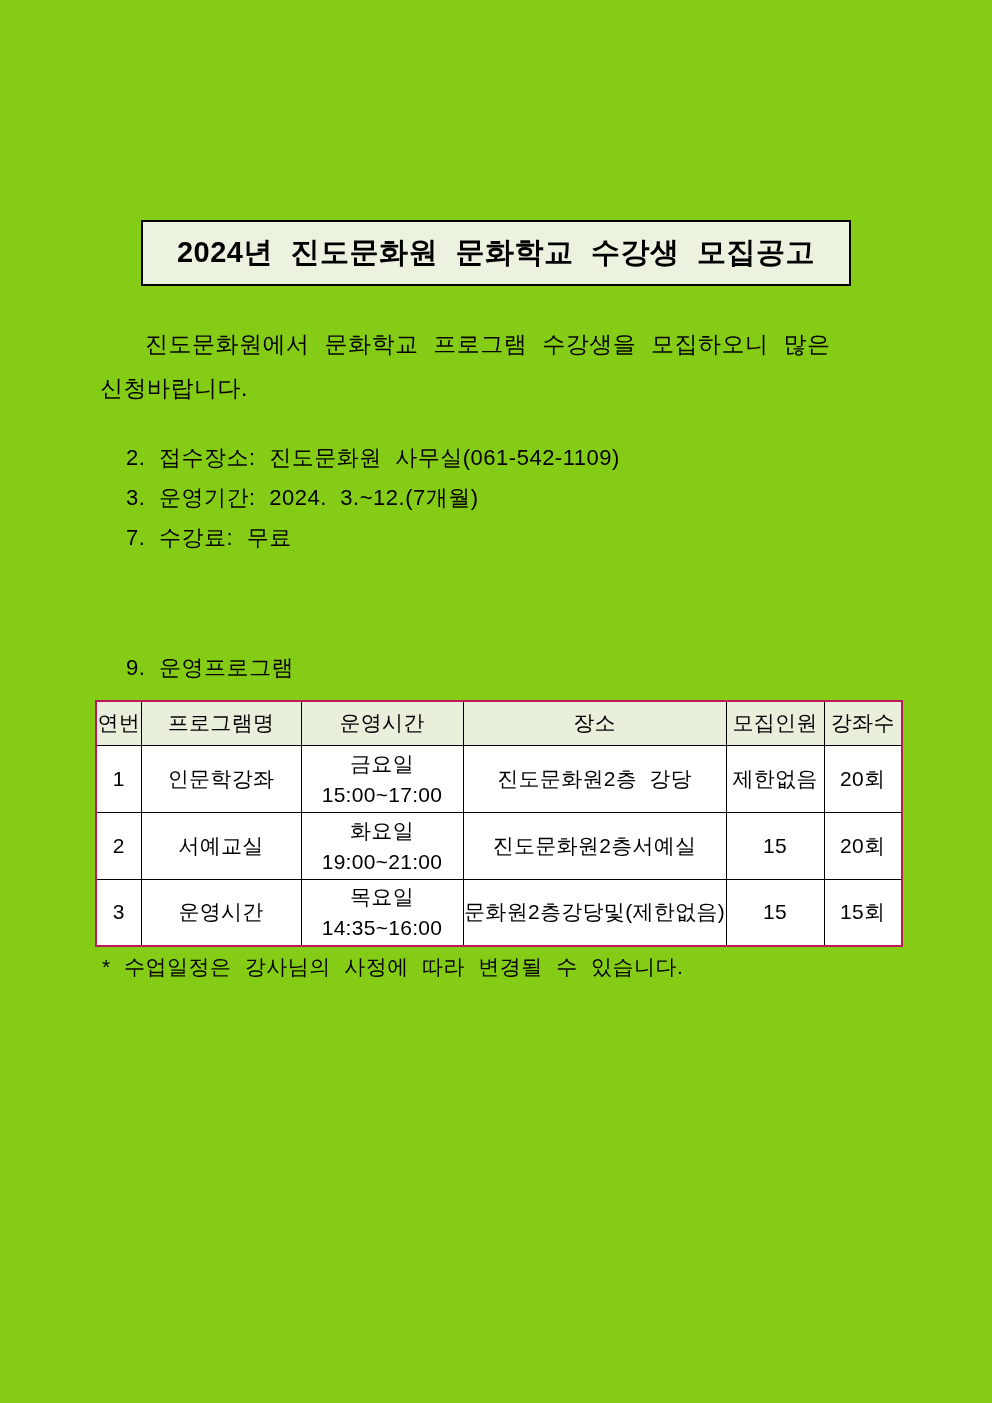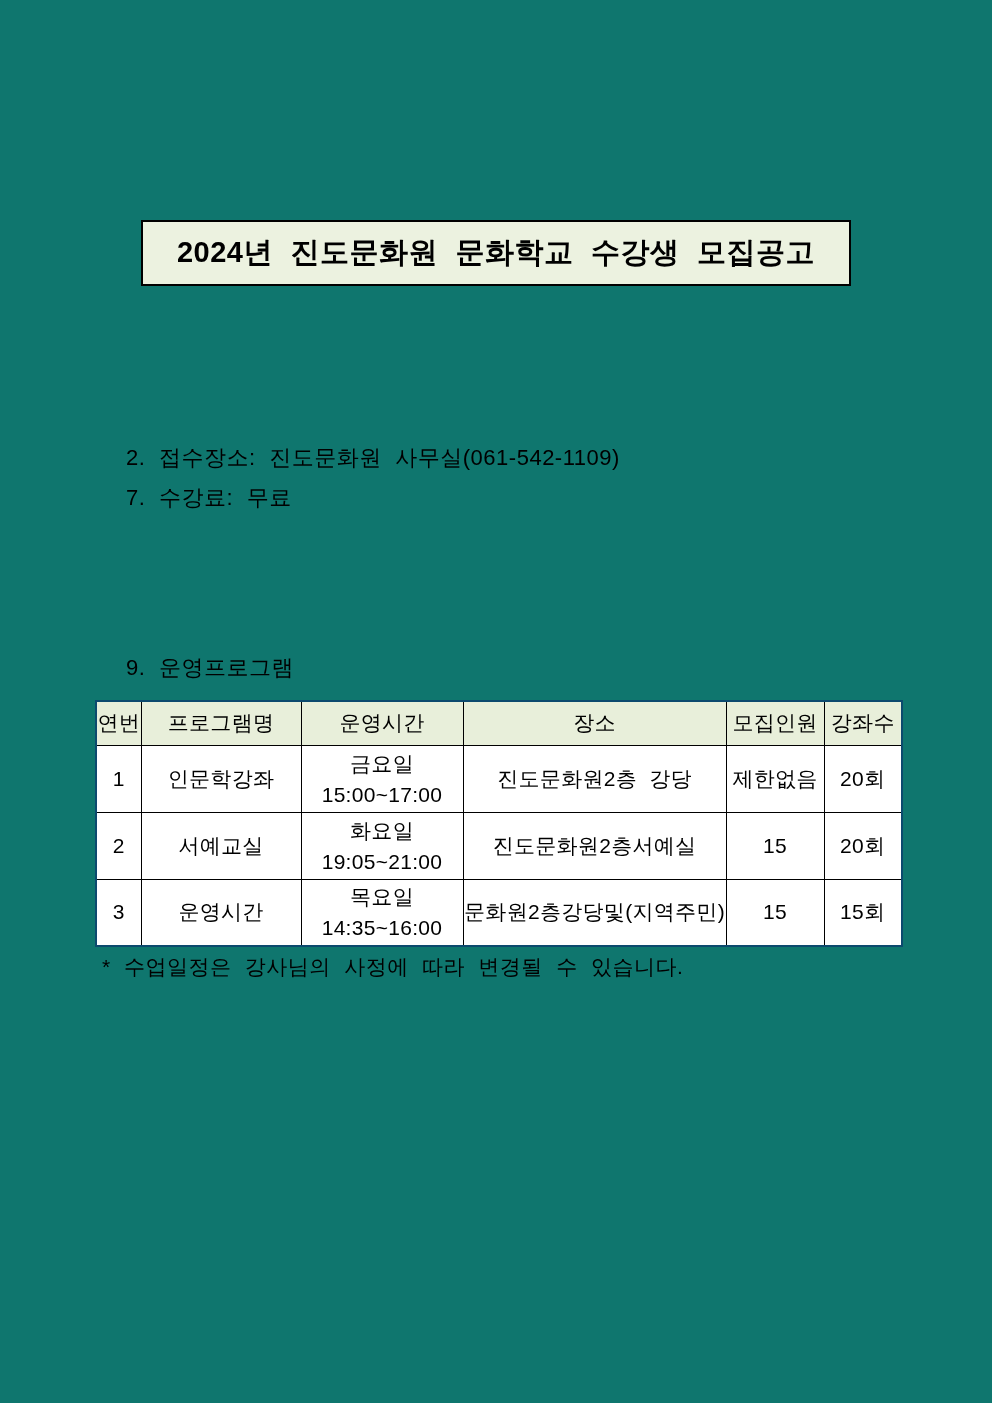--- a/index.html
+++ b/index.html
@@ -1,21 +1,21 @@
 <!DOCTYPE html>
 <html><head>
 <meta charset="utf-8">
 <style>
   * { margin: 0; padding: 0; box-sizing: border-box; }
   html, body { background: #ffffff; }
   .page {
     position: relative;
     width: 992px;
     height: 1403px;
-    background: #0f766e;
+    background: #84cc16;
     font-family: "Liberation Sans", sans-serif;
     color: #000000;
     overflow: hidden;
   }
   .title-box {
     position: absolute;
     left: 141px;
     top: 220px;
     width: 710px;
     height: 66px;
@@ -58,21 +58,21 @@
     font-size: 22px;
     word-spacing: 7px;
     letter-spacing: 0.5px;
   }
   table.program-table {
     position: absolute;
     left: 95px;
     top: 700px;
     width: 806px;
     border-collapse: collapse;
-    border: 2px solid #0c4a6e;
+    border: 2px solid #be185d;
     table-layout: fixed;
     text-align: center;
     font-size: 21px;
     letter-spacing: 0.3px;
   }
   .program-table th, .program-table td {
     border: 1px solid #000000;
     vertical-align: middle;
     overflow: hidden;
   }
@@ -95,23 +95,28 @@
 </style>
 </head>
 <body>
 
 <div class="page">
 
   <div class="title-box">
     <span class="title-text">2024년 진도문화원 문화학교 수강생 모집공고</span>
   </div>
 
+  <div class="intro">
+    <div class="intro-line1">진도문화원에서 문화학교 프로그램 수강생을 모집하오니 많은</div>
+    <div class="intro-line2">신청바랍니다.</div>
+  </div>
 
   <div class="items">
     <div>2. 접수장소: 진도문화원 사무실(061-542-1109)</div>
+    <div>3. 운영기간: 2024. 3.~12.(7개월)</div>
     <div>7. 수강료: 무료</div>
   </div>
 
   <div class="section6">9. 운영프로그램</div>
 
   <table class="program-table">
     <colgroup>
       <col style="width:45px">
       <col style="width:160px">
       <col style="width:162px">
@@ -139,34 +144,34 @@
         </td>
         <td class="place-cell">진도문화원2층 강당</td>
         <td>제한없음</td>
         <td>20회</td>
       </tr>
       <tr>
         <td>2</td>
         <td>서예교실</td>
         <td>
           <div class="time-cell-line">화요일</div>
-          <div class="time-cell-line">19:05~21:00</div>
+          <div class="time-cell-line">19:00~21:00</div>
         </td>
         <td class="place-cell">진도문화원2층서예실</td>
         <td>15</td>
         <td>20회</td>
       </tr>
       <tr>
         <td>3</td>
         <td>운영시간</td>
         <td>
           <div class="time-cell-line">목요일</div>
           <div class="time-cell-line">14:35~16:00</div>
         </td>
-        <td class="place-cell">문화원2층강당및(지역주민)</td>
+        <td class="place-cell">문화원2층강당및(제한없음)</td>
         <td>15</td>
         <td>15회</td>
       </tr>
     </tbody>
   </table>
 
   <div class="footnote">* 수업일정은 강사님의 사정에 따라 변경될 수 있습니다.</div>
 
 </div>
 

